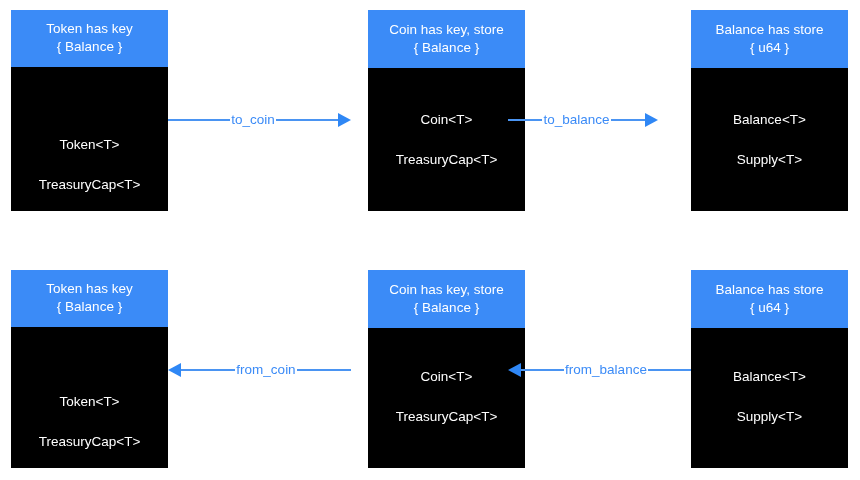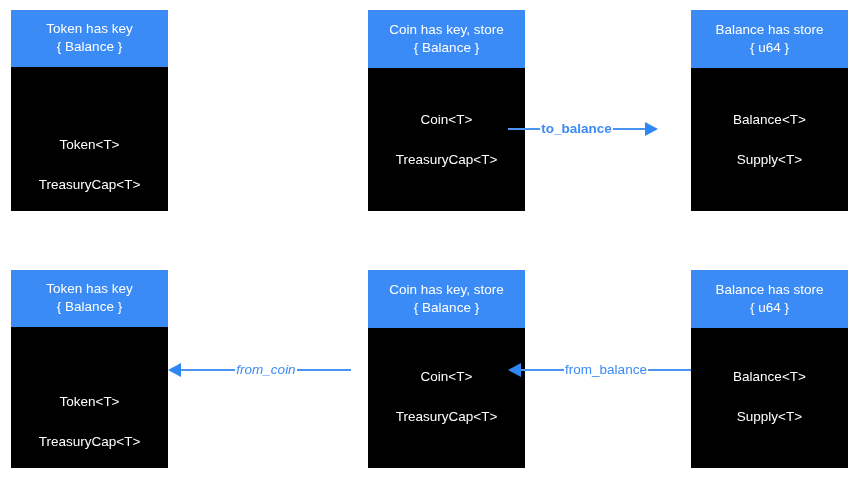--- a/index.html
+++ b/index.html
@@ -109,22 +109,22 @@
     border-bottom: 7px solid transparent;
     border-left: 13px solid #2f87f5;
   }
   .arrow-left {
     border-top: 7px solid transparent;
     border-bottom: 7px solid transparent;
     border-right: 13px solid #2f87f5;
   }
 
   .edge-top-1    { left: 168px; top: 107px; width: 183px; }
-  .edge-top-2    { left: 508px; top: 116px; width: 150px; font-weight: bold; }
-  .edge-bottom-1 { left: 168px; top: 357px; width: 183px; font-style: italic; }
+  .edge-top-2    { left: 508px; top: 107px; width: 150px; }
+  .edge-bottom-1 { left: 168px; top: 357px; width: 183px; }
   .edge-bottom-2 { left: 508px; top: 357px; width: 183px; justify-content: flex-end; }
 </style>
 </head>
 <body>
 
 <div id="canvas">
 
   <div class="node row-top col-left">
     <div class="node-header">
       <span class="hdr-line1">Token has key</span>
@@ -151,20 +151,26 @@
     <div class="node-header">
       <span class="hdr-line1">Balance has store</span>
       <span class="hdr-line2">{ u64 }</span>
     </div>
     <div class="node-body">
       <span class="body-line body-line-1">Balance&lt;T&gt;</span>
       <span class="body-line body-line-2">Supply&lt;T&gt;</span>
     </div>
   </div>
 
+  <div class="edge edge-top-1">
+    <div class="edge-line"></div>
+    <span class="edge-label">to_coin</span>
+    <div class="edge-line"></div>
+    <div class="arrow-head arrow-right"></div>
+  </div>
 
   <div class="edge edge-top-2">
     <div class="edge-line"></div>
     <span class="edge-label">to_balance</span>
     <div class="edge-line"></div>
     <div class="arrow-head arrow-right"></div>
   </div>
 
   <div class="node row-bottom col-left">
     <div class="node-header">

